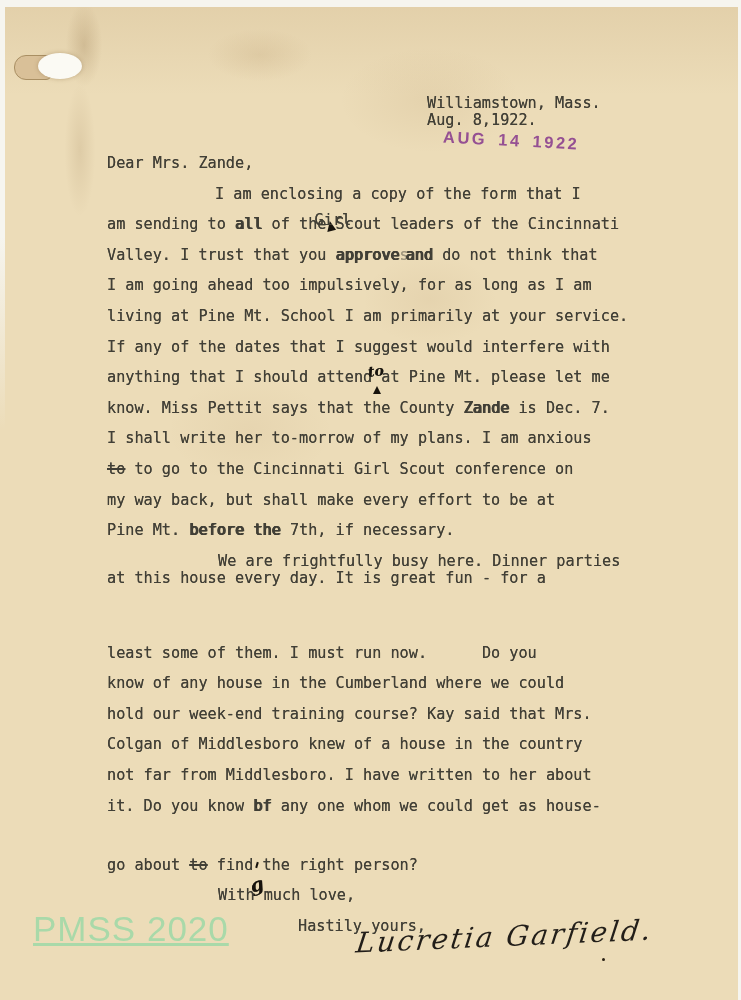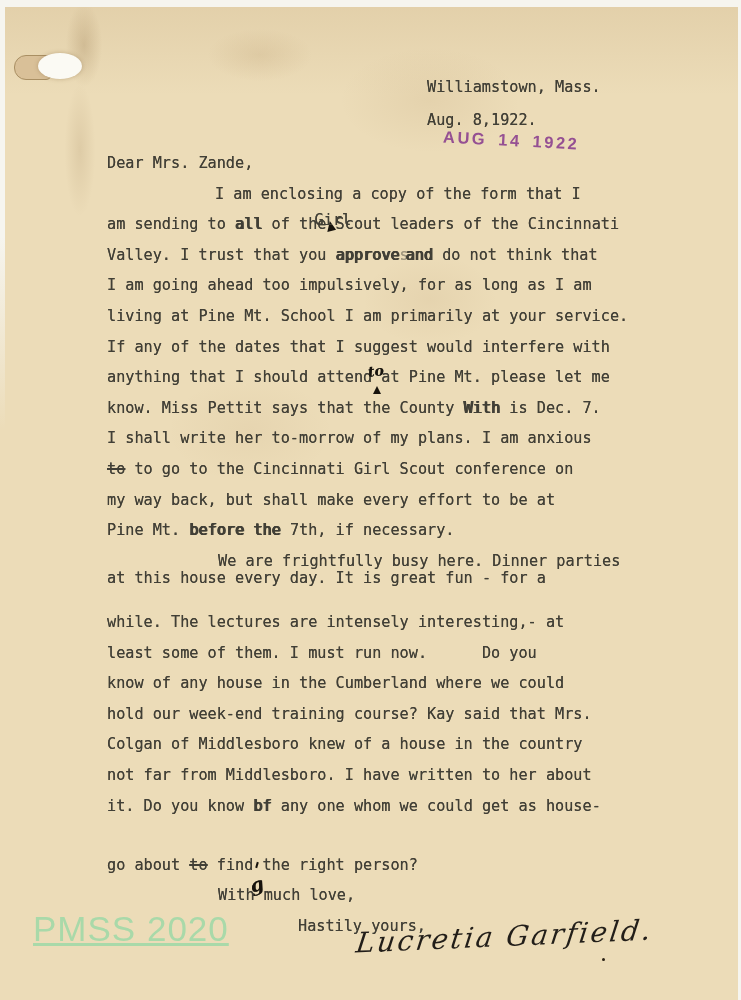--- a/index.html
+++ b/index.html
@@ -61,51 +61,50 @@
 <div class="page">
   <div class="edge-top"></div>
   <div class="edge-right"></div>
   <div class="edge-left"></div>
 
   <div class="fastener">
     <div class="fastener-tab"></div>
     <div class="fastener-hole"></div>
   </div>
 
-  <div class="hdr" style="top:78px">Williamstown, Mass.</div>
+  <div class="hdr" style="top:94px">Williamstown, Mass.</div>
   <div class="hdr" style="top:111px">Aug. 8,1922.</div>
   <div class="stamp">AUG 14 1922</div>
 
   <div class="line" style="top:155px">Dear Mrs. Zande,</div>
 
   <div class="line" style="top:186px;left:215px">I am enclosing a copy of the form that I</div>
 
   <div class="line" style="top:216px"><span>am sending to </span><span class="ds">all</span><span> of the</span><span class="ins-slot"><span class="caret-base"></span><span class="ins-above-type">Girl</span></span><span>Scout leaders of the Cincinnati</span></div>
 
   <div class="line" style="top:247px"><span>Valley. I trust that you </span><span class="ds">approve</span><span class="ghost">s</span><span class="ds">and</span><span> do not think that</span></div>
 
   <div class="line" style="top:277px">I am going ahead too impulsively, for as long as I am</div>
   <div class="line" style="top:308px">living at Pine Mt. School I am primarily at your service.</div>
   <div class="line" style="top:339px">If any of the dates that I suggest would interfere with</div>
 
   <div class="line" style="top:369px"><span>anything that I should attend</span><span class="ins-slot"><span class="caret-under"></span><span class="ins-above-ink">to</span></span><span>at Pine Mt. please let me</span></div>
 
-  <div class="line" style="top:400px"><span>know. Miss Pettit says that the County </span><span class="ds">With</span><span> is Dec. 7.</span></div>
+  <div class="line" style="top:400px"><span>know. Miss Pettit says that the County </span><span class="ds">Zande</span><span> is Dec. 7.</span></div>
 
   <div class="line" style="top:430px">I shall write her to-morrow of my plans. I am anxious</div>
 
   <div class="line" style="top:461px"><span class="st">to</span><span> to go to the Cincinnati Girl Scout conference on</span></div>
 
   <div class="line" style="top:492px">my way back, but shall make every effort to be at</div>
 
   <div class="line" style="top:522px"><span>Pine Mt. </span><span class="ds">before the</span><span> 7th, if necessary.</span></div>
 
   <div class="line" style="top:553px;left:218px">We are frightfully busy here. Dinner parties</div>
   <div class="line" style="top:570px">at this house every day. It is great fun - for a</div>
-  <div class="line" style="top:614px">while. The lectures are intensely interesting,- at</div>
   <div class="line" style="top:645px">least some of them. I must run now.      Do you</div>
   <div class="line" style="top:675px">know of any house in the Cumberland where we could</div>
   <div class="line" style="top:706px">hold our week-end training course? Kay said that Mrs.</div>
   <div class="line" style="top:736px">Colgan of Middlesboro knew of a house in the country</div>
   <div class="line" style="top:767px">not far from Middlesboro. I have written to her about</div>
 
   <div class="line" style="top:798px"><span>it. Do you know </span><span class="ds">bf</span><span> any one whom we could get as house-</span></div>
 
 
   <div class="line" style="top:857px"><span>go about </span><span class="st">to</span><span> find</span><span class="ins-slot"><span class="tick"></span><span class="ink-g">g</span></span><span>the right person?</span></div>

